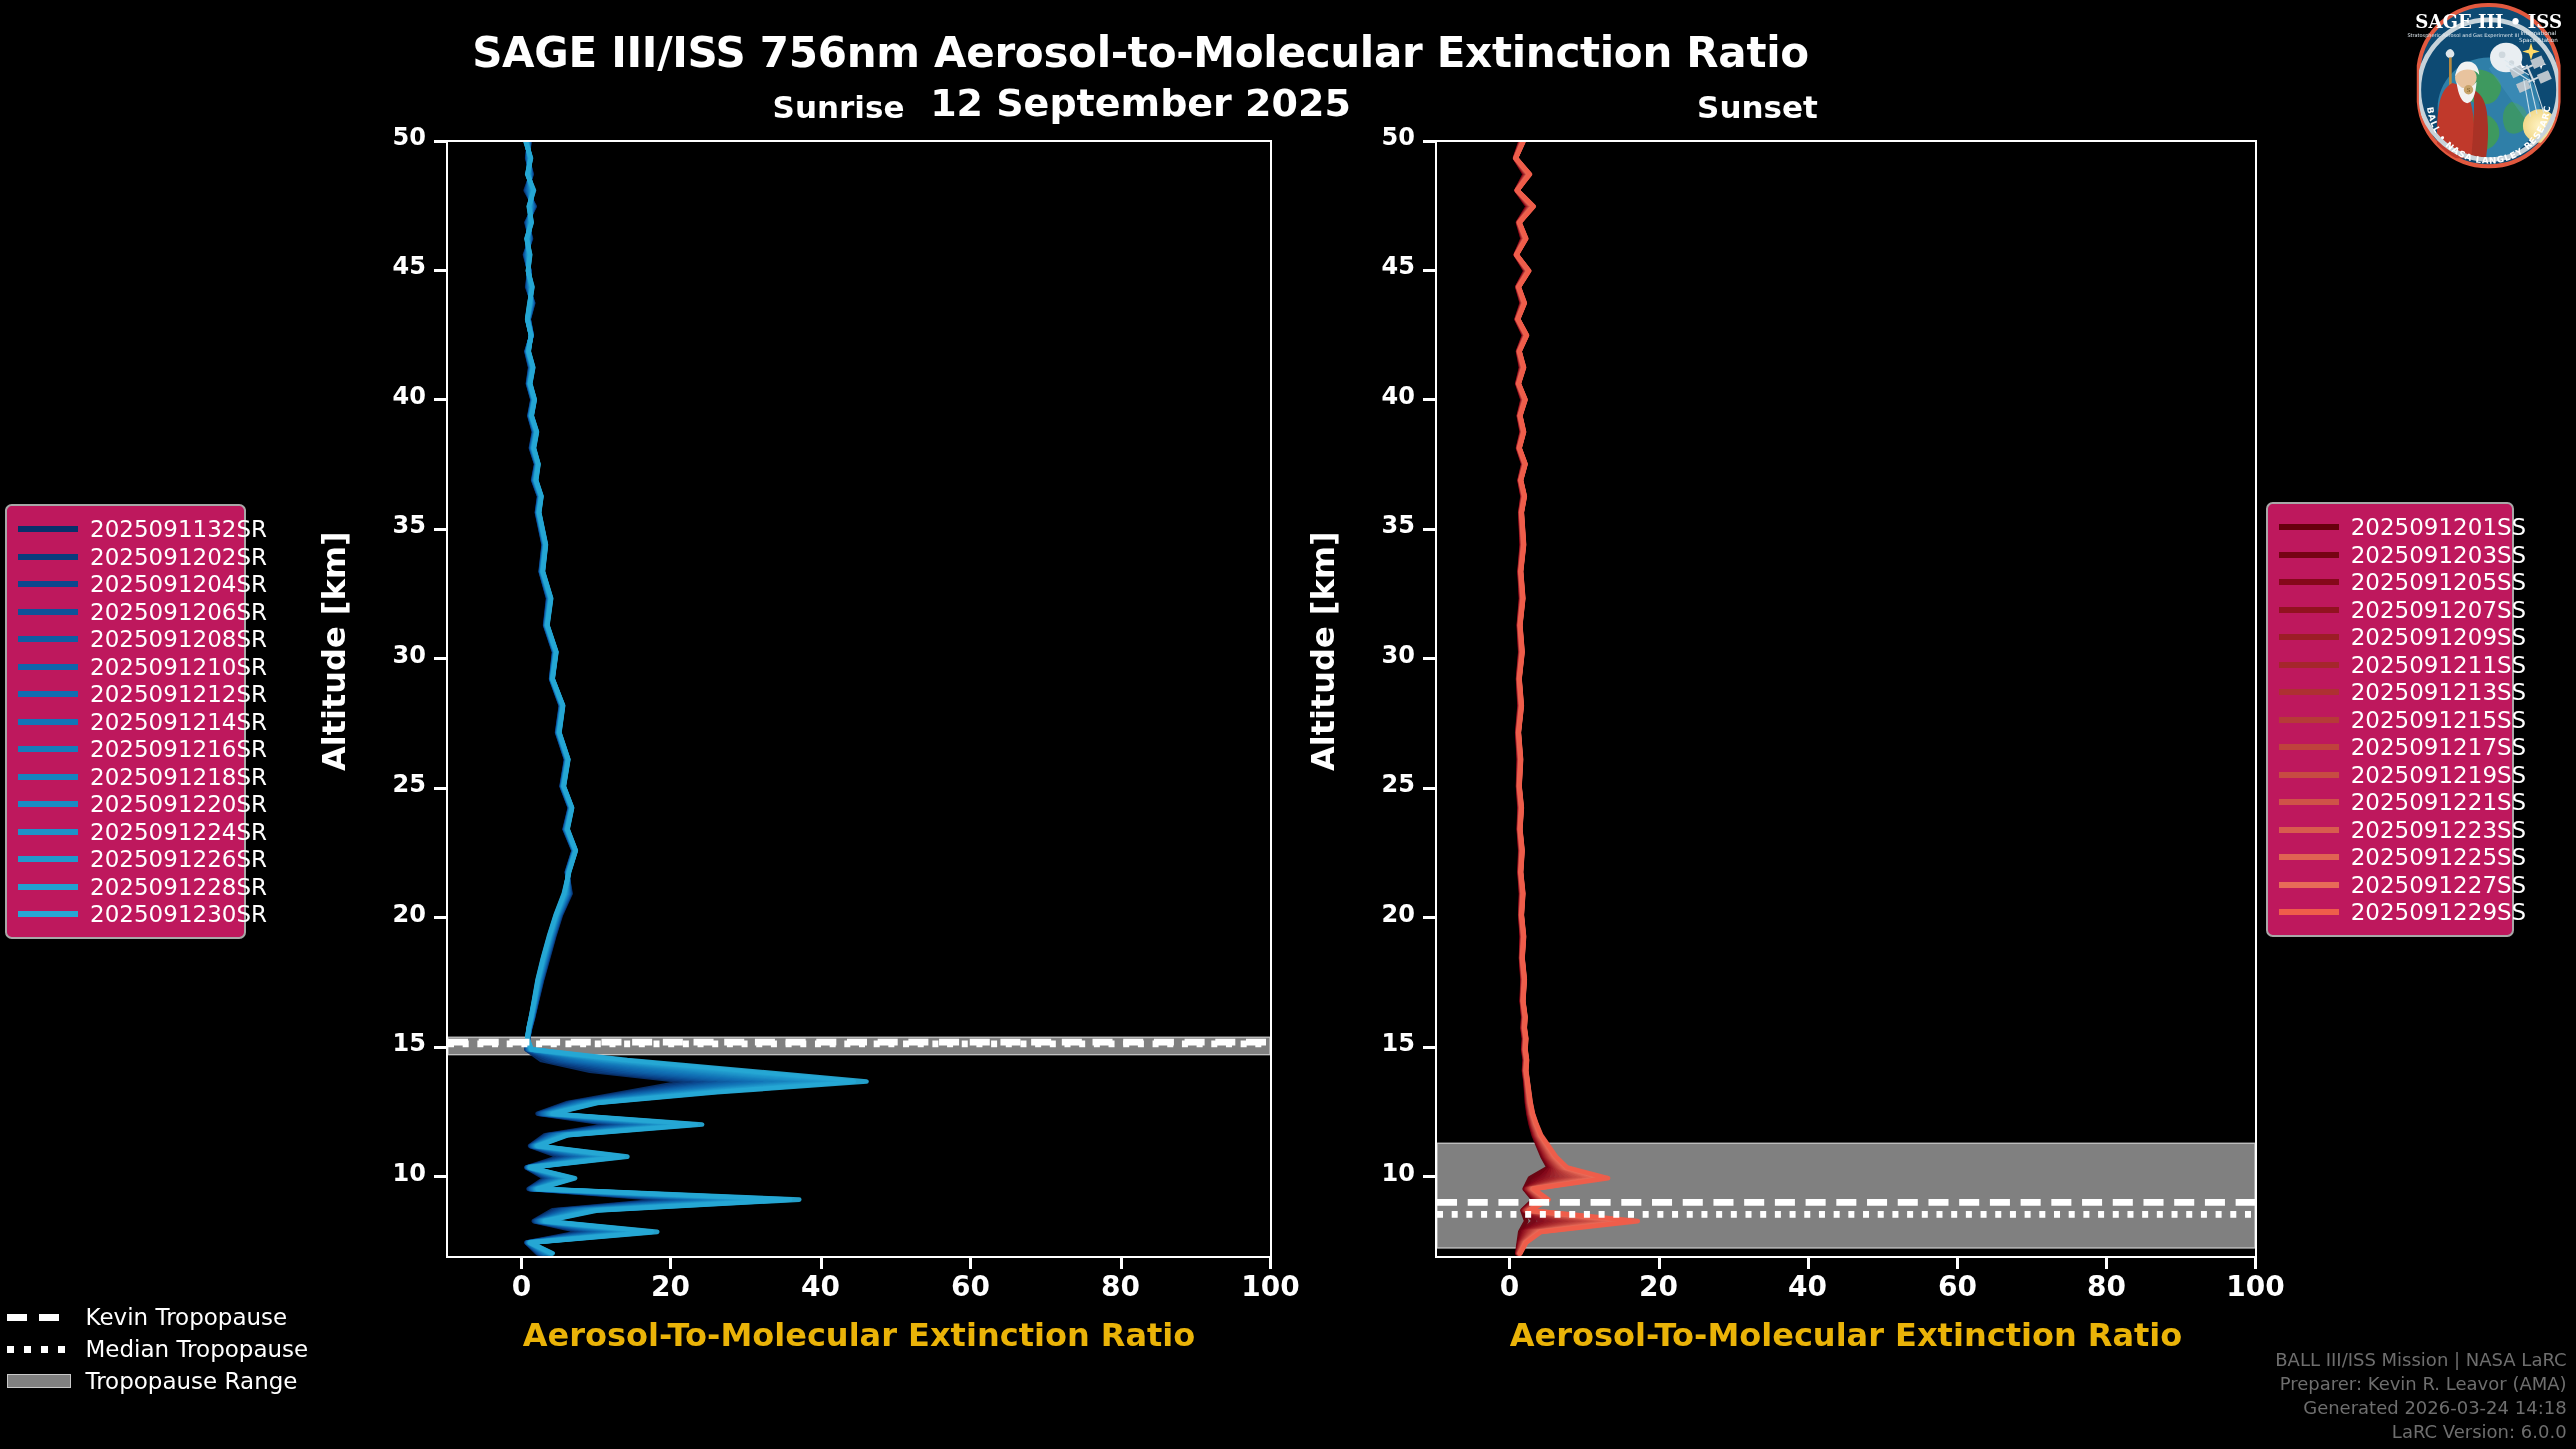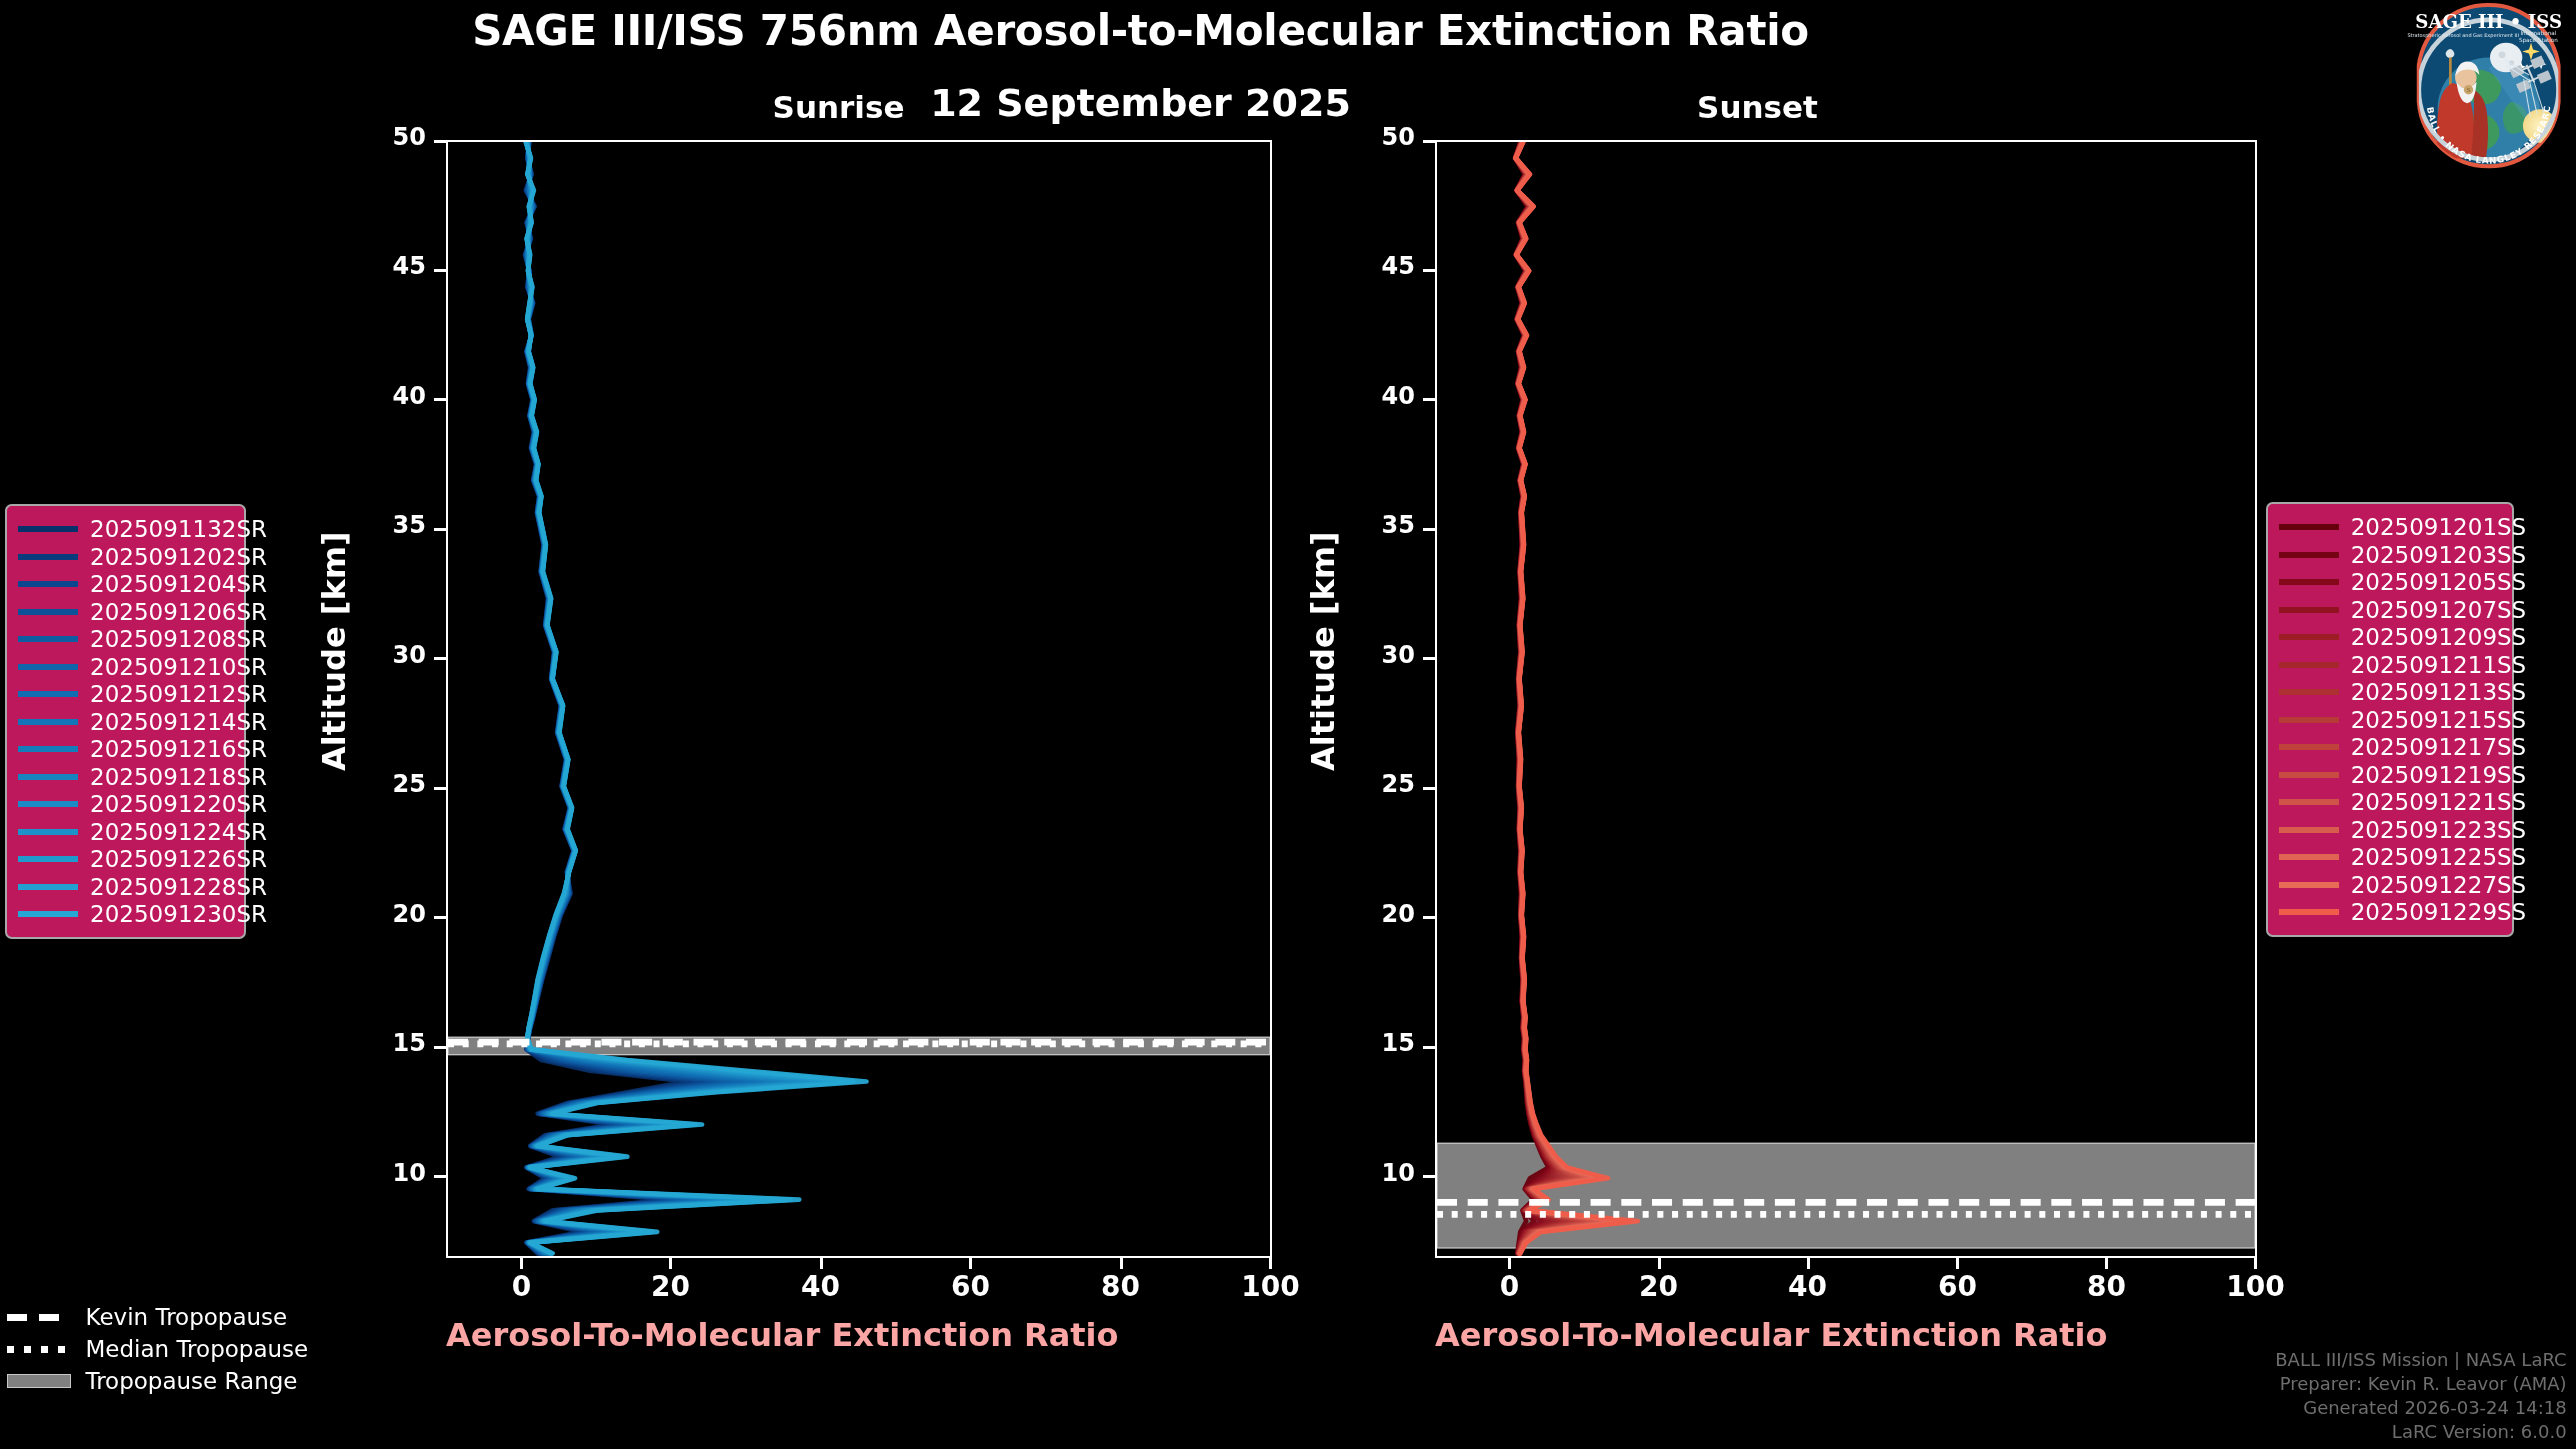--- a/index.html
+++ b/index.html
@@ -12,21 +12,21 @@
     height: 1449px;
     position: relative;
     overflow: hidden;
     font-family: "DejaVu Sans", sans-serif;
     color: #ffffff;
   }
   .abs { position: absolute; }
 
   
   #main-title {
-    left: 0; top: 6px; width: 2281px;
+    left: 0; top: 28px; width: 2281px;
     text-align: center;
     font-family: "DejaVu Sans", sans-serif;
     font-weight: bold;
     font-size: 42px;
     letter-spacing: -0.3px;
     color: #ffffff;
     white-space: nowrap;
   }
   #date-subtitle {
     left: 0; top: 81px; width: 2281px;
@@ -83,21 +83,22 @@
     line-height: 1;
   }
   .xtick-mark {
     background: #ffffff;
     width: 2.7px;
     height: 12px;
   }
   .axis-title-x {
     font-size: 32px;
     font-weight: bold;
-    color: #fca5a5;
+    text-align: center;
+    color: #eab308;
     white-space: nowrap;
   }
   .axis-title-y {
     font-size: 32px;
     font-weight: bold;
     color: #ffffff;
     white-space: nowrap;
     transform: rotate(-90deg);
     transform-origin: left top;
   }

